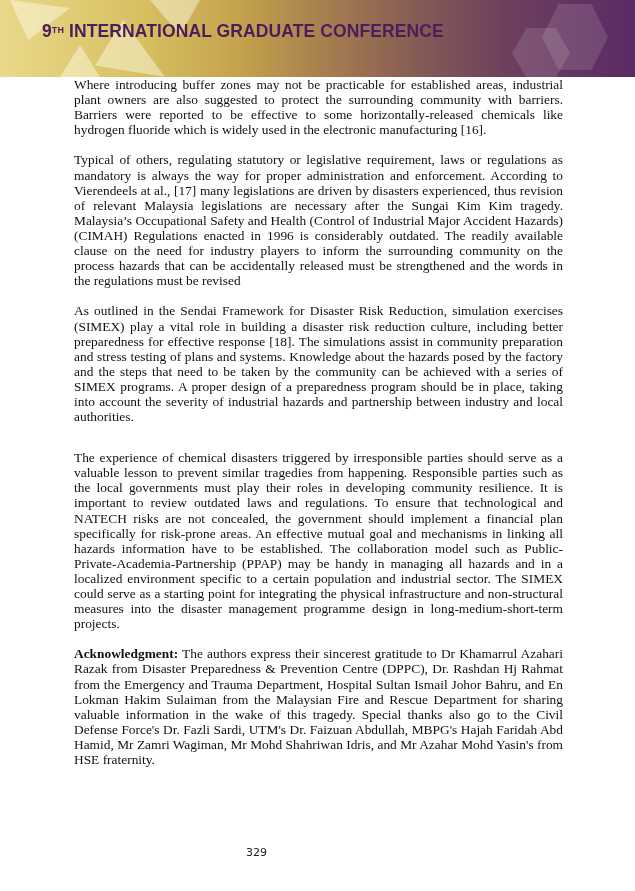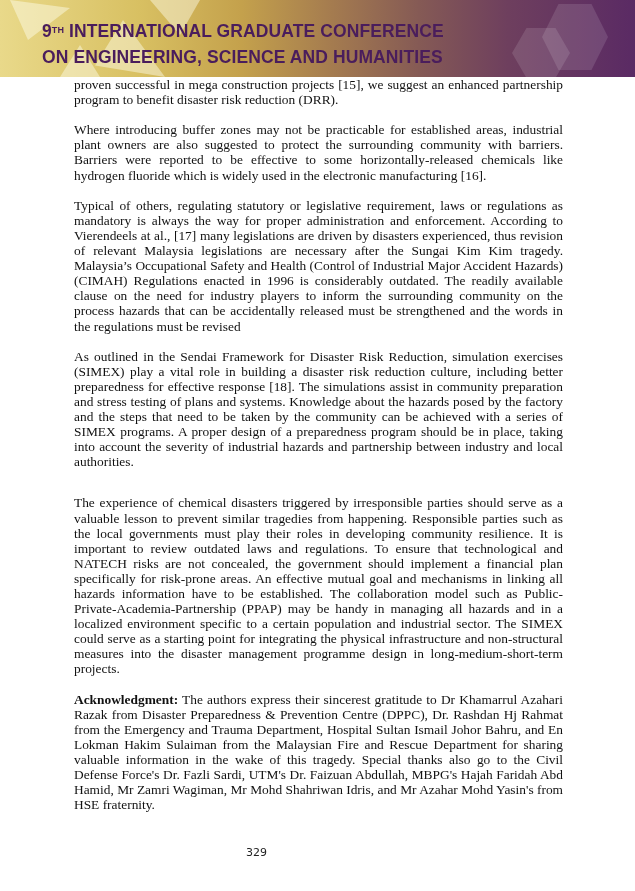--- a/index.html
+++ b/index.html
@@ -80,26 +80,24 @@
 
 <div class="header-banner">
   <div class="banner-shard" style="left:10px;top:0;width:60px;height:40px;clip-path:polygon(0 0,100% 20%,30% 100%);"></div>
   <div class="banner-shard" style="left:95px;top:20px;width:70px;height:57px;clip-path:polygon(40% 0,100% 100%,0 80%);"></div>
   <div class="banner-shard" style="left:150px;top:0;width:50px;height:35px;clip-path:polygon(0 0,100% 0,60% 100%);"></div>
   <div class="banner-shard" style="left:60px;top:45px;width:40px;height:32px;clip-path:polygon(50% 0,100% 100%,0 100%);"></div>
   <div class="banner-hex" style="left:542px;top:4px;width:66px;height:66px;"></div>
   <div class="banner-hex" style="left:512px;top:28px;"></div>
   <div class="banner-title">
     <div><span>9</span><sup>TH</sup><span> INTERNATIONAL GRADUATE CONFERENCE</span></div>
-    <div>ON ENGINEERING, SCIENCE AND HUMANITIES</div>
   </div>
 </div>
 
 <div class="content">
-  <p>proven successful in mega construction projects [15], we suggest an enhanced partnership program to benefit disaster risk reduction (DRR).</p>
   <p>Where introducing buffer zones may not be practicable for established areas, industrial plant owners are also suggested to protect the surrounding community with barriers. Barriers were reported to be effective to some horizontally-released chemicals like hydrogen fluoride which is widely used in the electronic manufacturing [16].</p>
   <p>Typical of others, regulating statutory or legislative requirement, laws or regulations as mandatory is always the way for proper administration and enforcement. According to Vierendeels at al., [17] many legislations are driven by disasters experienced, thus revision of relevant Malaysia legislations are necessary after the Sungai Kim Kim tragedy. Malaysia’s Occupational Safety and Health (Control of Industrial Major Accident Hazards) (CIMAH) Regulations enacted in 1996 is considerably outdated. The readily available clause on the need for industry players to inform the surrounding community on the process hazards that can be accidentally released must be strengthened and the words in the regulations must be revised</p>
   <p style="margin-bottom:26px;">As outlined in the Sendai Framework for Disaster Risk Reduction, simulation exercises (SIMEX) play a vital role in building a disaster risk reduction culture, including better preparedness for effective response [18]. The simulations assist in community preparation and stress testing of plans and systems. Knowledge about the hazards posed by the factory and the steps that need to be taken by the community can be achieved with a series of SIMEX programs. A proper design of a preparedness program should be in place, taking into account the severity of industrial hazards and partnership between industry and local authorities.</p>
   <p>The experience of chemical disasters triggered by irresponsible parties should serve as a valuable lesson to prevent similar tragedies from happening. Responsible parties such as the local governments must play their roles in developing community resilience. It is important to review outdated laws and regulations. To ensure that technological and NATECH risks are not concealed, the government should implement a financial plan specifically for risk-prone areas. An effective mutual goal and mechanisms in linking all hazards information have to be established. The collaboration model such as Public-Private-Academia-Partnership (PPAP) may be handy in managing all hazards and in a localized environment specific to a certain population and industrial sector.  The SIMEX could serve as a starting point for integrating the physical infrastructure and non-structural measures into the disaster management programme design in long-medium-short-term projects.</p>
   <p><span class="ack-label">Acknowledgment:</span><span> The authors express their sincerest gratitude to Dr Khamarrul Azahari Razak from Disaster Preparedness &amp; Prevention Centre (DPPC), Dr. Rashdan Hj Rahmat from the Emergency and Trauma Department, Hospital Sultan Ismail Johor Bahru, and En Lokman Hakim Sulaiman from the Malaysian Fire and Rescue Department for sharing valuable information in the wake of this tragedy. Special thanks also go to the Civil Defense Force's Dr. Fazli Sardi, UTM's Dr. Faizuan Abdullah, MBPG's Hajah Faridah Abd Hamid, Mr Zamri Wagiman, Mr Mohd Shahriwan Idris, and Mr Azahar Mohd Yasin's from HSE fraternity.</span></p>
 </div>
 
 <div class="page-number">329</div>
 
 </body></html>

